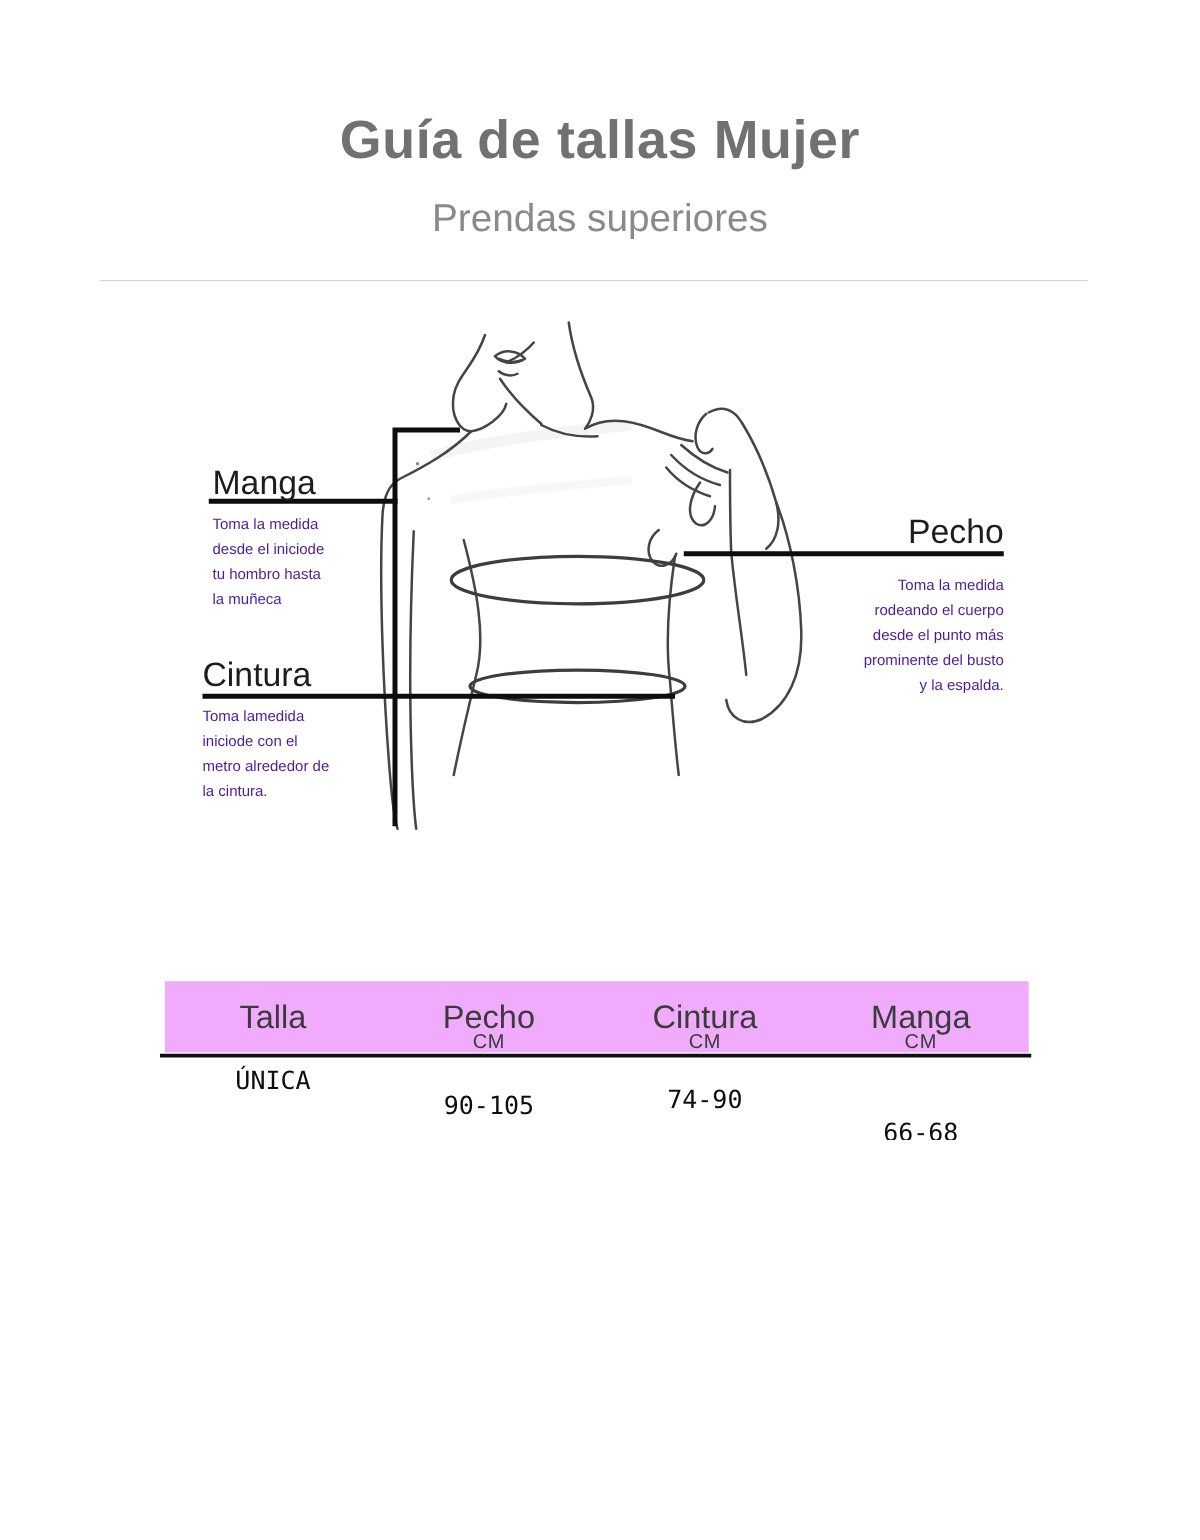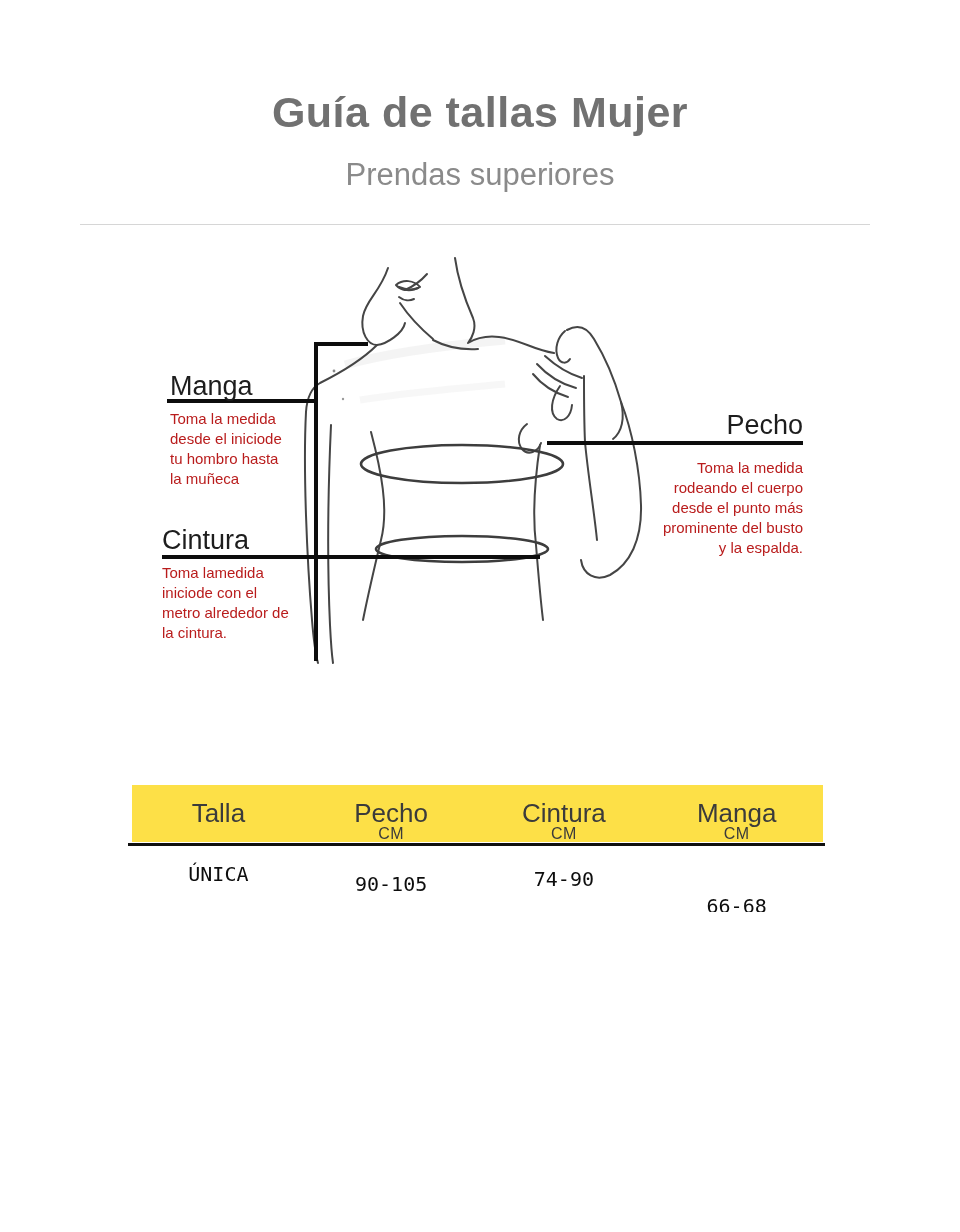--- a/index.html
+++ b/index.html
@@ -6,39 +6,39 @@
   .page{position:relative;width:960px;height:912px;background:#ffffff;overflow:hidden;
         font-family:"Liberation Sans",sans-serif;color:#1c1c1c;text-decoration:underline;}
   
   .title{position:absolute;top:88px;left:0;width:100%;text-align:center;
          font-size:43px;font-weight:bold;color:#717171;letter-spacing:0.5px;}
   .subtitle{position:absolute;top:137px;left:0;width:100%;text-align:center;
             font-size:31px;font-weight:400;color:#8a8a8a;margin-top:20px;}
   .divider{position:absolute;top:224px;left:80px;width:790px;height:1px;background:#d6d6d6;}
   
   .callout-label{position:absolute;font-size:27px;color:#1d1d1d;line-height:30px;}
-  .callout-desc{position:absolute;font-size:15px;line-height:20px;color:#b91c1c;white-space:pre-line;}
+  .callout-desc{position:absolute;font-size:12px;line-height:20px;color:#4c1d95;white-space:pre-line;}
   .manga-label{left:170px;top:371px;}
   .manga-desc{left:170px;top:409px;width:145px;}
   .cintura-label{left:162px;top:525px;}
   .cintura-desc{left:162px;top:563px;width:160px;}
   .pecho-label{left:600px;top:410px;width:203px;text-align:right;}
   .pecho-desc{left:560px;top:458px;width:243px;text-align:right;}
   
   .table-header{position:absolute;left:132px;top:785px;width:691px;height:57px;
-                background:#fde047;display:flex;}
+                background:#f0abfc;display:flex;}
   .th{flex:1;display:flex;flex-direction:column;align-items:center;justify-content:flex-end;
       padding-bottom:1px;}
   .th-label{font-size:26px;color:#3b3b3b;line-height:29px;}
   .th-unit{font-size:16px;color:#3b3b3b;height:13px;line-height:12px;letter-spacing:0.5px;}
   .table-rule{position:absolute;left:128px;top:843px;width:697px;height:3px;background:#101010;}
   .table-row{position:absolute;left:132px;top:852px;width:691px;display:flex;}
   .td{flex:1;text-align:center;font-family:"DejaVu Sans Mono",monospace;
       font-size:20px;color:#0d0d0d;}
-  .stag-0{margin-top:10px}.stag-1{margin-top:20px}.stag-2{margin-top:15px}.stag-3{margin-top:42px}
+  .stag-0{}.stag-1{margin-top:20px}.stag-2{margin-top:15px}.stag-3{margin-top:42px}
   
   .figure-svg{position:absolute;left:0;top:0;width:960px;height:1232px;pointer-events:none;}
   .wave-svg{position:absolute;left:0;top:1140px;width:960px;height:92px;}
   .fig{fill:none;stroke:#454545;stroke-width:2;stroke-linecap:round;stroke-linejoin:round;}
   .fig-bold{fill:none;stroke:#3d3d3d;stroke-width:2.6;}
   .ann{fill:none;stroke:#0d0d0d;stroke-width:4;}
   .thinline{fill:none;stroke:#c9ab7e;stroke-width:1;opacity:.75;}
 </style>
 </head>
 <body>

